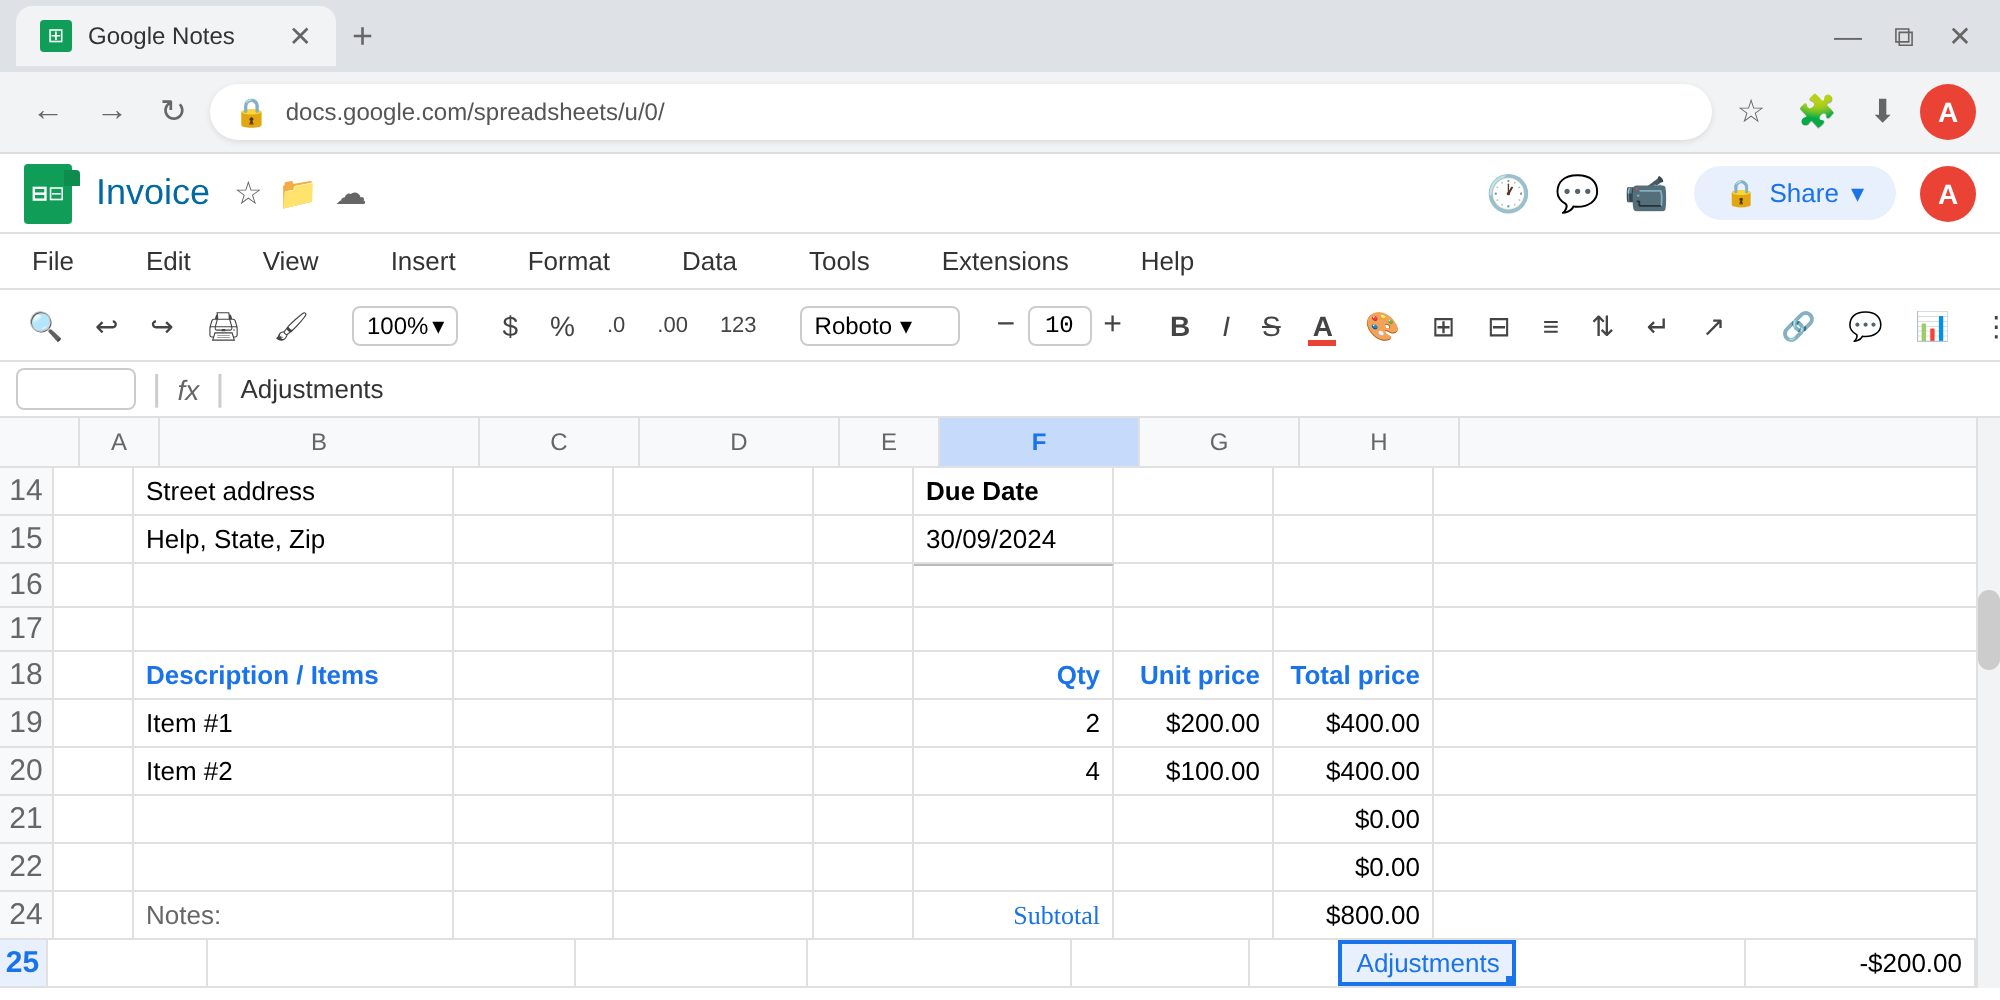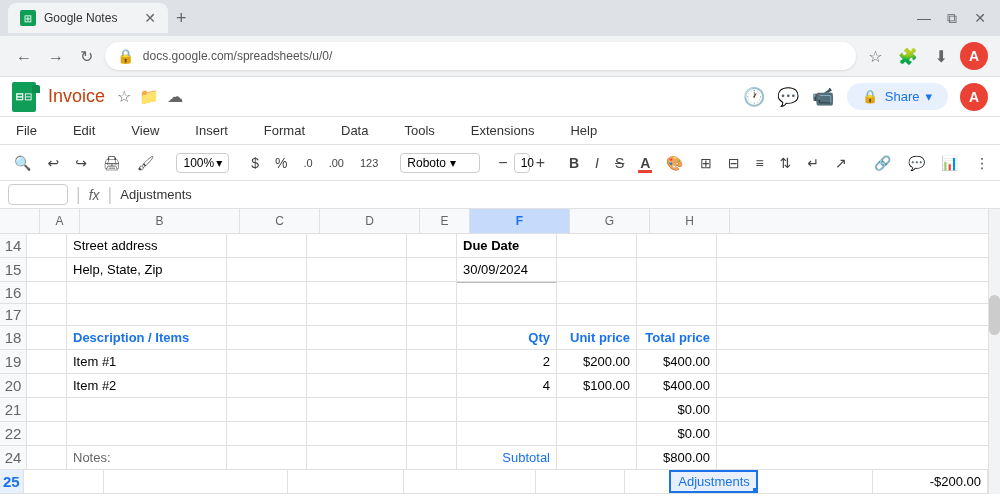--- a/index.html
+++ b/index.html
@@ -23,39 +23,39 @@
     .addr-icons { display: flex; gap: 8px; align-items: center; }
     .addr-icon { color: #666; font-size: 16px; cursor: pointer; padding: 4px; border-radius: 50%; }
     .user-avatar { width: 28px; height: 28px; border-radius: 50%; background: #ea4335; color: white; font-weight: bold; font-size: 14px; display: flex; align-items: center; justify-content: center; }
 
     
     .sheets-app { background: #fff; }
     .sheets-header { display: flex; align-items: center; height: 40px; padding: 0 12px; gap: 12px; border-bottom: 1px solid #e0e0e0; }
     .sheets-logo-icon { width: 24px; height: 30px; background: #0f9d58; border-radius: 2px; position: relative; display: flex; align-items: center; justify-content: center; }
     .sheets-logo-icon::before { content: ''; position: absolute; top: 3px; right: -4px; width: 8px; height: 8px; background: #0d8c4e; border-radius: 0 2px 0 0; }
     .sheets-logo-icon::after { content: '⊟'; color: white; font-size: 10px; }
-    .doc-title { font-size: 18px; color: #c2410c; font-weight: 500; }
+    .doc-title { font-size: 18px; color: #0369a1; font-weight: 500; }
     .doc-icons { display: flex; gap: 8px; align-items: center; color: #666; font-size: 16px; cursor: pointer; }
     .header-right { margin-left: auto; display: flex; align-items: center; gap: 12px; }
     .header-icon { color: #666; font-size: 18px; cursor: pointer; }
     .share-btn { background: #e8f0fe; color: #1a73e8; border: none; border-radius: 20px; padding: 6px 16px; font-size: 13px; font-weight: 500; cursor: pointer; display: flex; align-items: center; gap: 6px; }
 
     
     .menu-bar { display: flex; align-items: center; height: 28px; padding: 0 8px; gap: 20px; font-size: 13px; color: #333; border-bottom: 1px solid #e0e0e0; }
     .menu-item { padding: 4px 8px; cursor: pointer; border-radius: 4px; }
 
     
     .toolbar { display: flex; align-items: center; height: 36px; padding: 0 8px; gap: 4px; border-bottom: 1px solid #e0e0e0; font-size: 13px; }
     .tb-btn { background: none; border: none; cursor: pointer; padding: 4px 6px; border-radius: 4px; color: #444; font-size: 14px; display: flex; align-items: center; }
     .tb-separator { width: 1px; height: 20px; background: #e0e0e0; margin: 0 4px; }
     .zoom-control { display: flex; align-items: center; gap: 2px; border: 1px solid #ccc; border-radius: 4px; padding: 2px 6px; font-size: 12px; cursor: pointer; }
     .font-select { border: 1px solid #ccc; border-radius: 4px; padding: 2px 6px; font-size: 12px; min-width: 80px; }
     .font-size-control { display: flex; align-items: center; gap: 4px; }
     .font-size-btn { background: none; border: none; cursor: pointer; font-size: 16px; color: #444; padding: 0 2px; }
-    .font-size-val { border: 1px solid #ccc; border-radius: 4px; padding: 2px 6px; width: 16px; text-align: center; font-size: 12px; }
+    .font-size-val { border: 1px solid #ccc; border-radius: 4px; padding: 2px 6px; width: 32px; text-align: center; font-size: 12px; font-family: Liberation Mono, monospace; }
     .text-color-btn { position: relative; }
     .color-underline { position: absolute; bottom: 2px; left: 4px; right: 4px; height: 3px; background: #ea4335; }
 
     
     .formula-bar { display: flex; align-items: center; height: 28px; border-bottom: 1px solid #e0e0e0; padding: 0 8px; gap: 8px; font-size: 13px; }
     .cell-ref { width: 60px; text-align: center; border: none; color: #333; font-size: 13px; }
     .fx-label { color: #666; font-size: 13px; }
     .formula-content { flex: 1; color: #333; font-size: 13px; }
     .col-headers { display: flex; background: #f8f9fa; border-bottom: 1px solid #e0e0e0; font-size: 12px; color: #666; }
     .col-header { text-align: center; border-right: 1px solid #e0e0e0; padding: 4px; height: 24px; display: flex; align-items: center; justify-content: center; font-size: 12px; }
@@ -336,21 +336,21 @@
         <div class="cell right" style="width:80px;">$0.00</div>
       </div>
 
       <div class="row">
         <div class="row-num">24</div>
         <div class="cell col-a"></div>
         <div class="cell col-b" style="color:#666;">Notes:</div>
         <div class="cell col-c"></div>
         <div class="cell col-d"></div>
         <div class="cell col-e"></div>
-        <div class="cell col-f-normal blue right" style="width:100px;border-right:1px solid #e0e0e0;">Subtotal</div>
+        <div class="cell col-f-normal blue right" style="width:100px;border-right:1px solid #e0e0e0;font-family:Liberation Serif, serif;">Subtotal</div>
         <div class="cell col-g"></div>
         <div class="cell right" style="width:80px;">$800.00</div>
       </div>
 
       <div class="row row-active" style="background:#fff;">
         <div class="row-num active">25</div>
         <div class="cell col-a"></div>
         <div class="cell col-b"></div>
         <div class="cell col-c"></div>
         <div class="cell col-d"></div>

